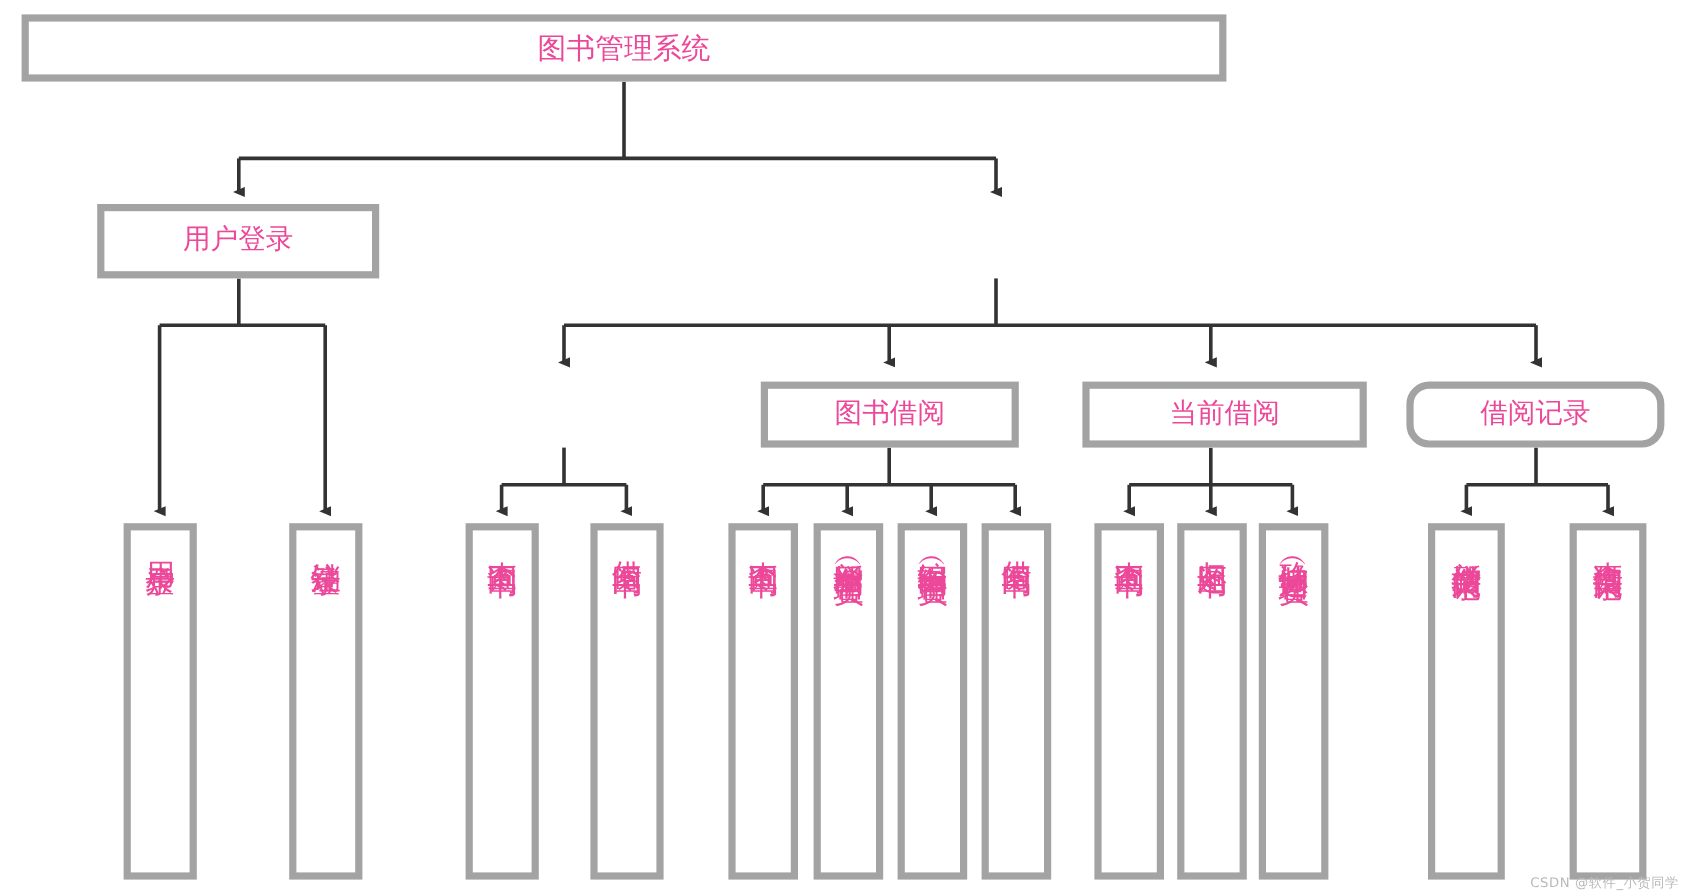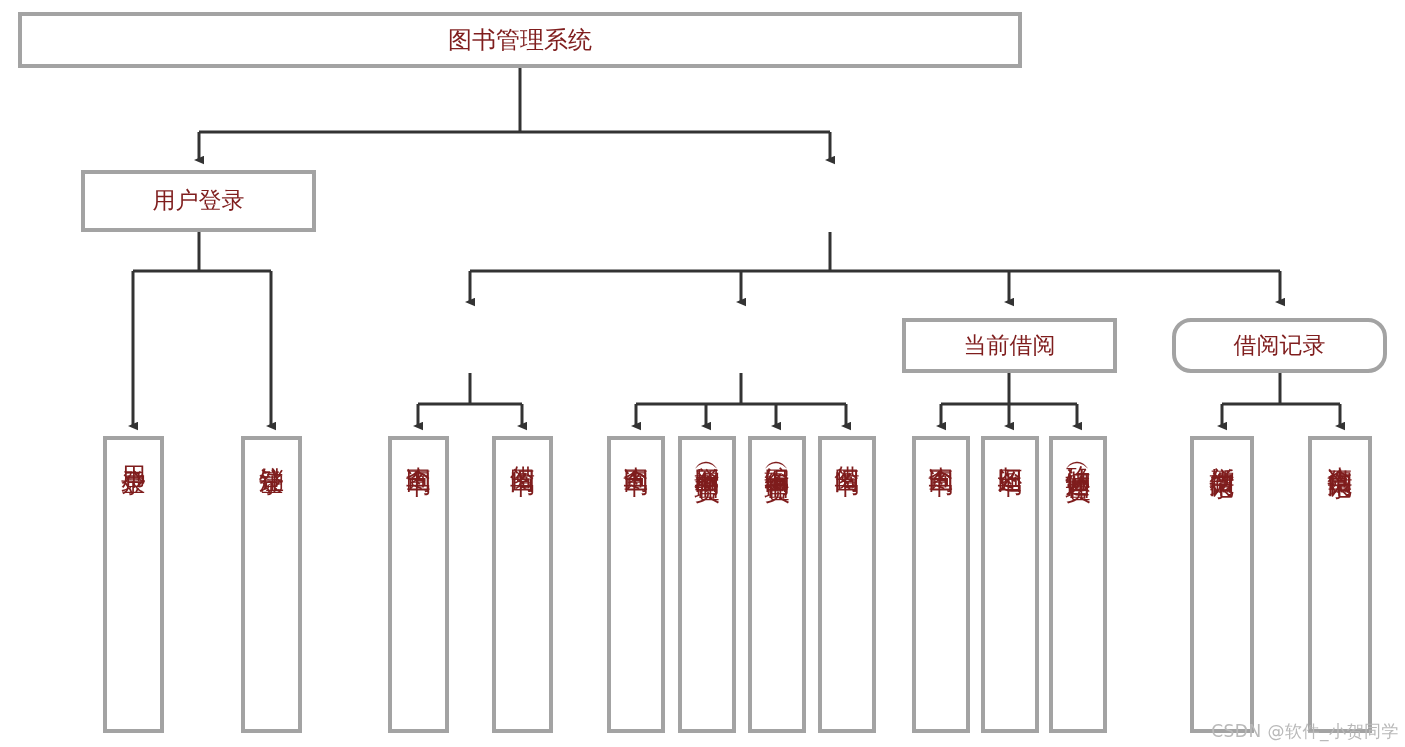--- a/index.html
+++ b/index.html
@@ -23,25 +23,25 @@
     left: 0;
     top: 0;
     width: 1405px;
     height: 747px;
     pointer-events: none;
   }
   .node {
     position: absolute;
     box-sizing: border-box;
     background: #ffffff;
-    border: 4px solid #a3a3a3;
+    border: 6px solid #a3a3a3;
     display: flex;
     align-items: center;
     justify-content: center;
-    color: #7f1d1d;
+    color: #ec4899;
   }
   .node .label {
     display: block;
     text-align: center;
     line-height: 1.18;
     white-space: nowrap;
   }
   .node.horizontal .label {
     font-size: 23px;
   }
@@ -58,21 +58,21 @@
     line-height: 1;
     white-space: nowrap;
   }
   .node.root .label {
     font-size: 24px;
   }
   #watermark {
     position: absolute;
     right: 6px;
     bottom: 4px;
-    font-size: 17px;
+    font-size: 11px;
     color: #b9b9b9;
     letter-spacing: 0.5px;
     white-space: nowrap;
   }
 </style>
 </head>
 <body>
 
 <div id="canvas">
 
@@ -127,21 +127,24 @@
   </svg>
 
   <div class="node horizontal root" style="left:18px; top:12px; width:1004px; height:56px;">
     <span class="label">图书管理系统</span>
   </div>
 
   <div class="node horizontal" style="left:81px; top:170px; width:235px; height:62px;">
     <span class="label">用户登录</span>
   </div>
 
-  <div class="node horizontal" style="left:902px; top:318px; width:215px; height:55px;">
+  <div class="node horizontal" style="left:634px; top:318px; width:215px; height:55px;">
+    <span class="label">图书借阅</span>
+  </div>
+  <div class="node horizontal" style="left:902px; top:318px; width:237px; height:55px;">
     <span class="label">当前借阅</span>
   </div>
   <div class="node horizontal" style="left:1172px; top:318px; width:215px; height:55px;border-radius:19px;">
     <span class="label">借阅记录</span>
   </div>
 
   <div class="node vertical" style="left:103px; top:436px; width:61px; height:297px;">
     <span class="label">用户登录</span>
   </div>
   <div class="node vertical" style="left:241px; top:436px; width:61px; height:297px;">

